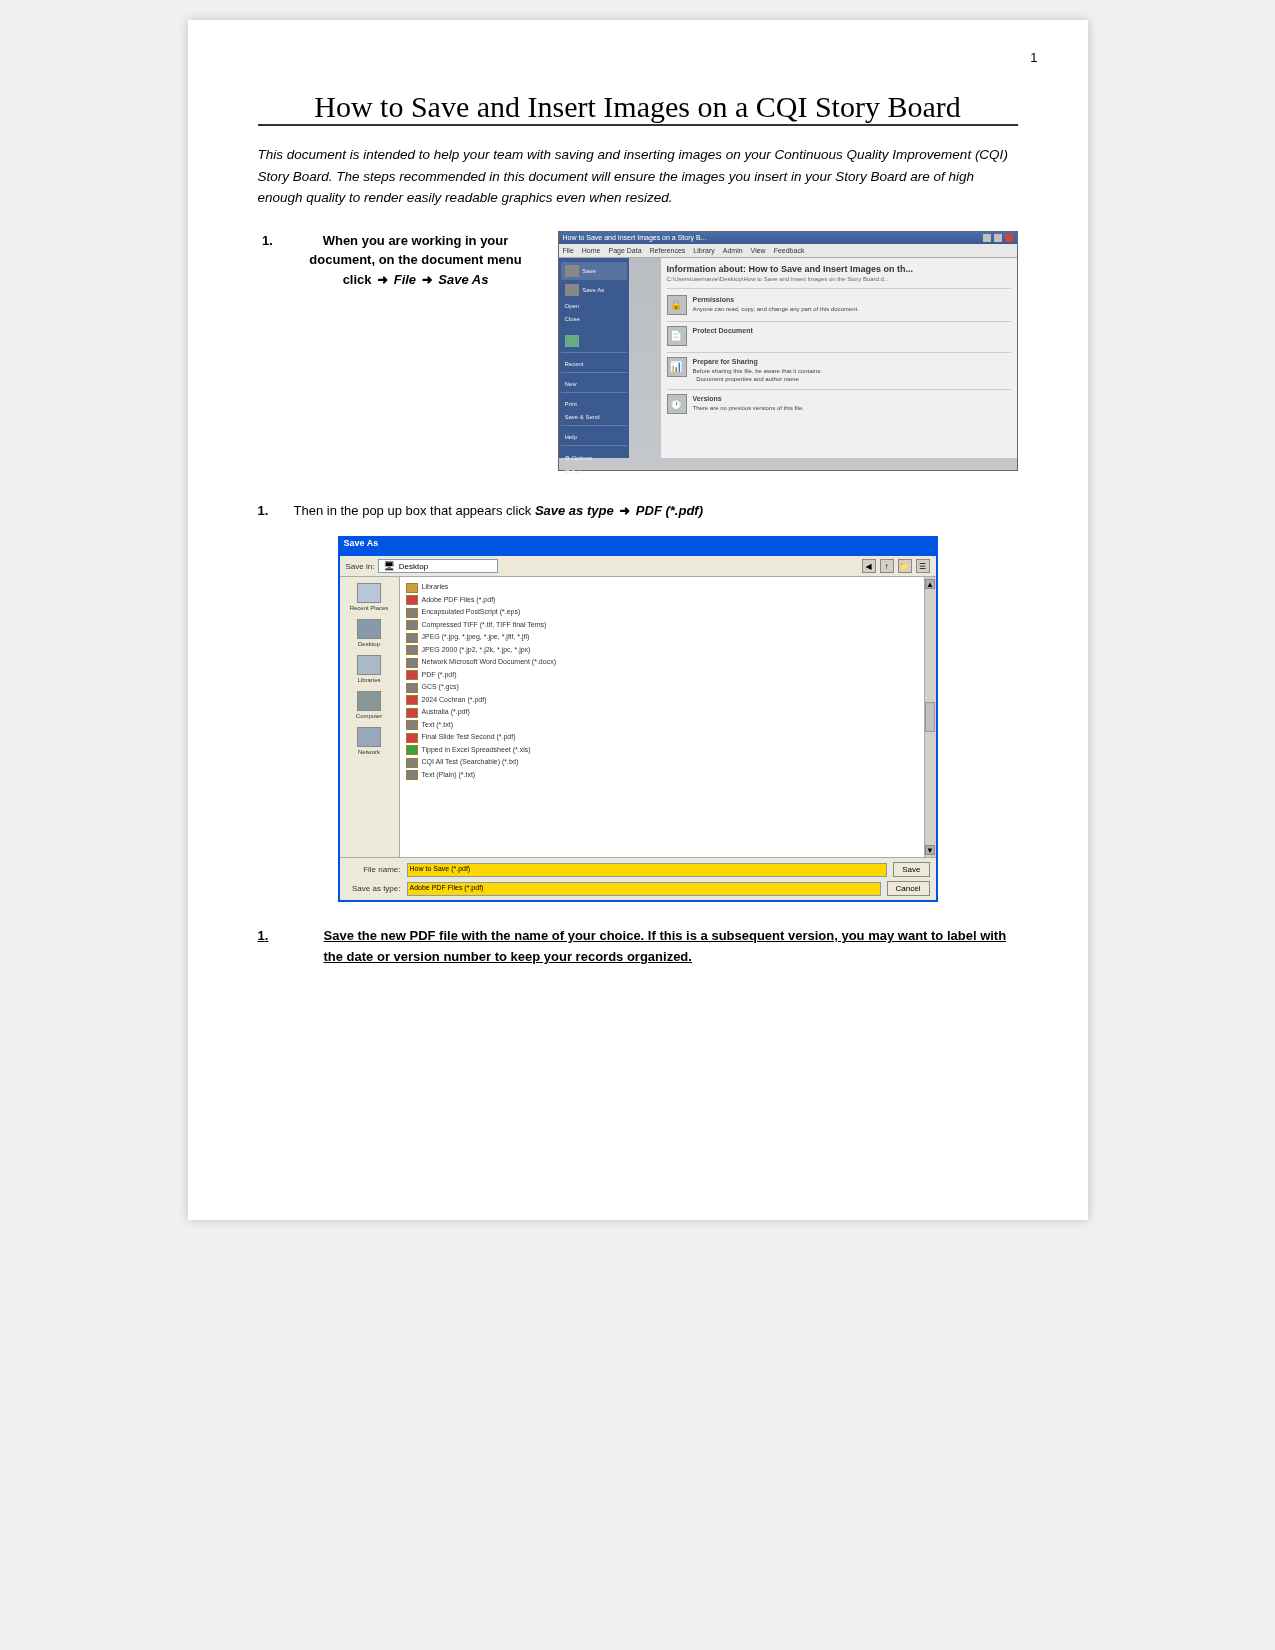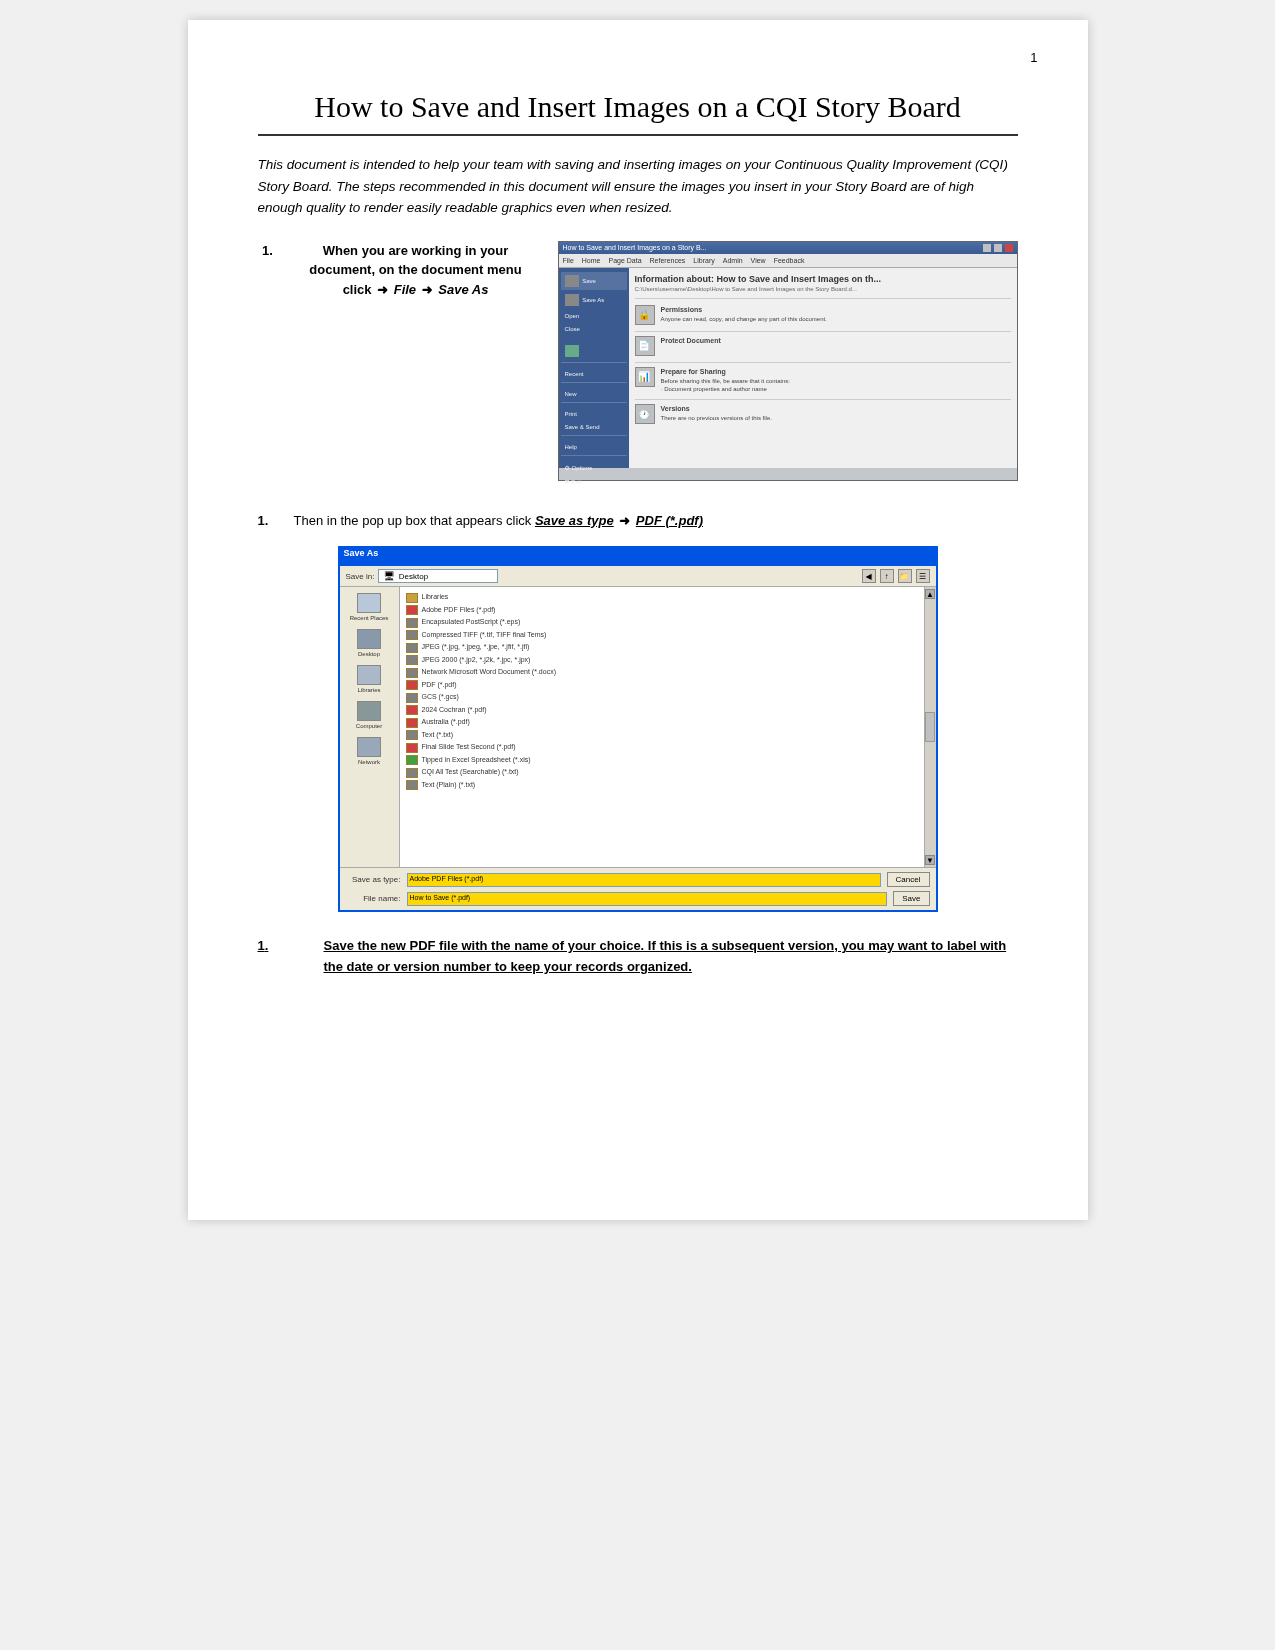--- a/index.html
+++ b/index.html
@@ -26,21 +26,20 @@
       font-family: Arial, sans-serif;
     }
     .main-title {
       font-family: 'Times New Roman', Times, serif;
       font-size: 30px;
       font-weight: normal;
       text-align: center;
       margin-bottom: 10px;
       margin-top: 10px;
       border-bottom: 2px solid #333;
-      padding-bottom: 10px;
     }
     .intro-text {
       font-style: italic;
       font-size: 13.5px;
       margin: 18px 0 22px 0;
       line-height: 1.6;
       font-family: Arial, sans-serif;
     }
     .step-header {
       font-style: italic;
@@ -94,20 +93,21 @@
       display: flex;
       align-items: center;
       padding: 0 4px;
       gap: 8px;
       font-size: 7px;
       color: #333;
     }
     .ss1-body {
       display: flex;
       height: 200px;
+      gap: 32px;
     }
     .ss1-left-panel {
       width: 70px;
       background: #3a5a90;
       padding: 4px 2px;
       color: #ddd;
       font-size: 6px;
     }
     .ss1-left-item {
       padding: 3px 4px;
@@ -307,21 +307,20 @@
       line-height: 1.5;
     }
     ol.main-list > li::before {
       content: counter(main-counter) ".";
       font-weight: bold;
       min-width: 20px;
     }
     .bold-italic {
       font-style: italic;
       font-weight: bold;
-      text-decoration: underline;
     }
     .pdf-text {
       font-style: italic;
       font-weight: bold;
     }
   </style>
 </head>
 <body>
 
 <div class="page">
@@ -564,32 +563,32 @@
           </div>
         </div>
         <div style="width:12px;background:#d4d0c8;border-left:1px solid #aaa;display:flex;flex-direction:column;align-items:center;justify-content:space-between;padding:2px 0;">
           <div style="width:10px;height:10px;background:#b0b0b0;border:1px solid #888;">▲</div>
           <div style="width:10px;height:30px;background:#c0c0c0;border:1px solid #999;"></div>
           <div style="width:10px;height:10px;background:#b0b0b0;border:1px solid #888;">▼</div>
         </div>
       </div>
       <div class="ss2-bottom">
         <div class="ss2-bottom-row">
+          <span class="ss2-label">File name:</span>
+          <div class="ss2-input highlighted">
+            <span>How to Save (*.pdf)</span>
+          </div>
+          <button class="ss2-btn primary">Save</button>
+        </div>
+        <div class="ss2-bottom-row">
           <span class="ss2-label">Save as type:</span>
           <div class="ss2-input highlighted">
             <span>Adobe PDF Files (*.pdf)</span>
           </div>
           <button class="ss2-btn">Cancel</button>
-        </div>
-        <div class="ss2-bottom-row">
-          <span class="ss2-label">File name:</span>
-          <div class="ss2-input highlighted">
-            <span>How to Save (*.pdf)</span>
-          </div>
-          <button class="ss2-btn primary">Save</button>
         </div>
       </div>
     </div>
   </div>
 
   <ol class="main-list" style="padding-left:0;text-decoration:underline;">
     <li>
       <span></span>
       <span class="step3-text">
         <strong>Save the new PDF file with the name of your choice. If this is a subsequent version, you may want to label with the date or version number to keep your records organized.</strong>

